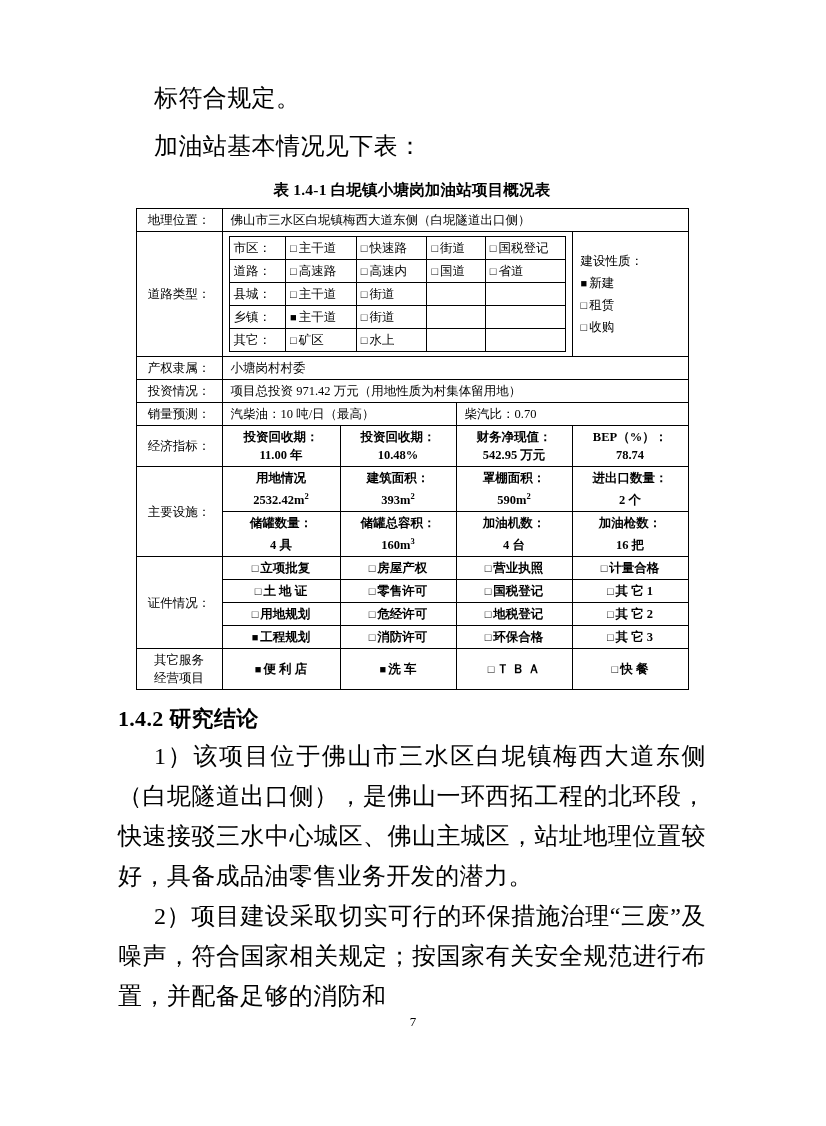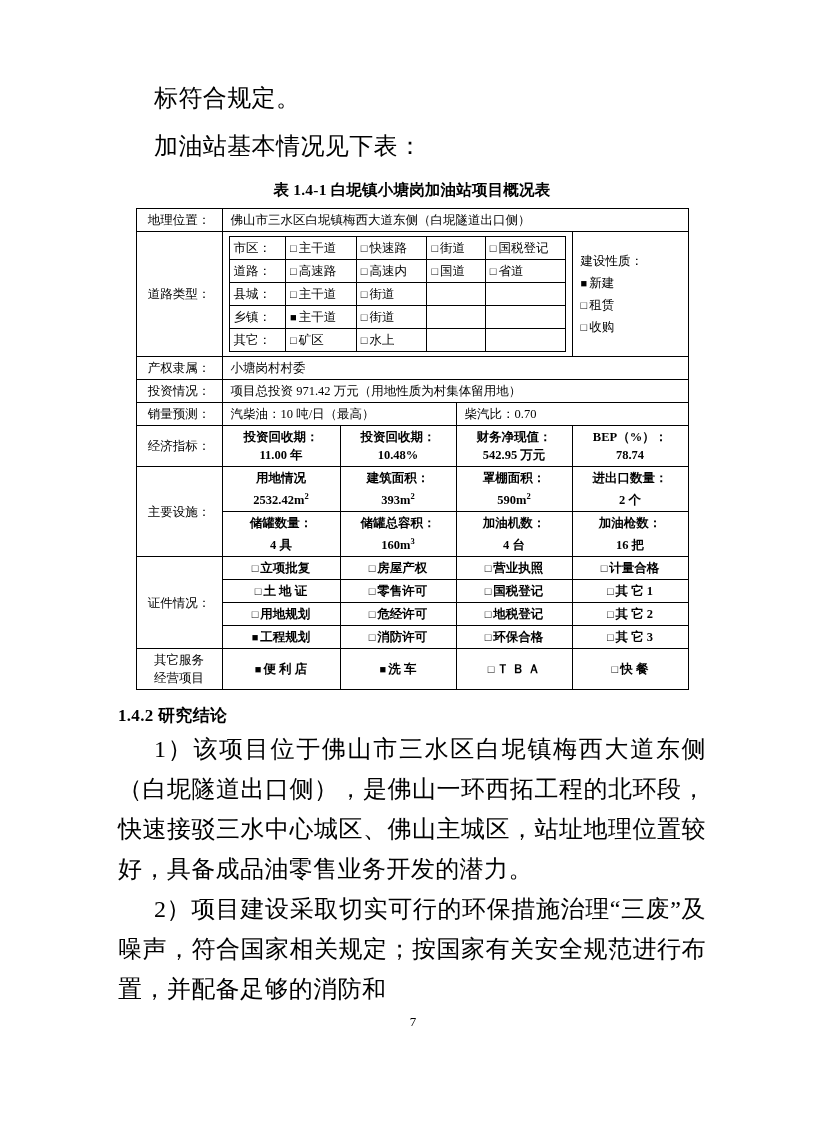--- a/index.html
+++ b/index.html
@@ -75,21 +75,21 @@
   .road-table td.c4 { width: 72px; }
   .road-table td.c5 { width: 88px; }
   .nat-list div { line-height: 22px; }
   .note {
     font-size: 14.5px;
     margin-top: 8px;
     letter-spacing: 0.3px;
   }
   .heading {
     font-weight: bold;
-    font-size: 17px;
+    font-size: 22px;
     margin-top: 14px;
     margin-bottom: 2px;
     letter-spacing: 0.3px;
   }
   .pagenum {
     position: absolute;
     bottom: 96px;
     left: 0;
     width: 826px;
     text-align: center;

